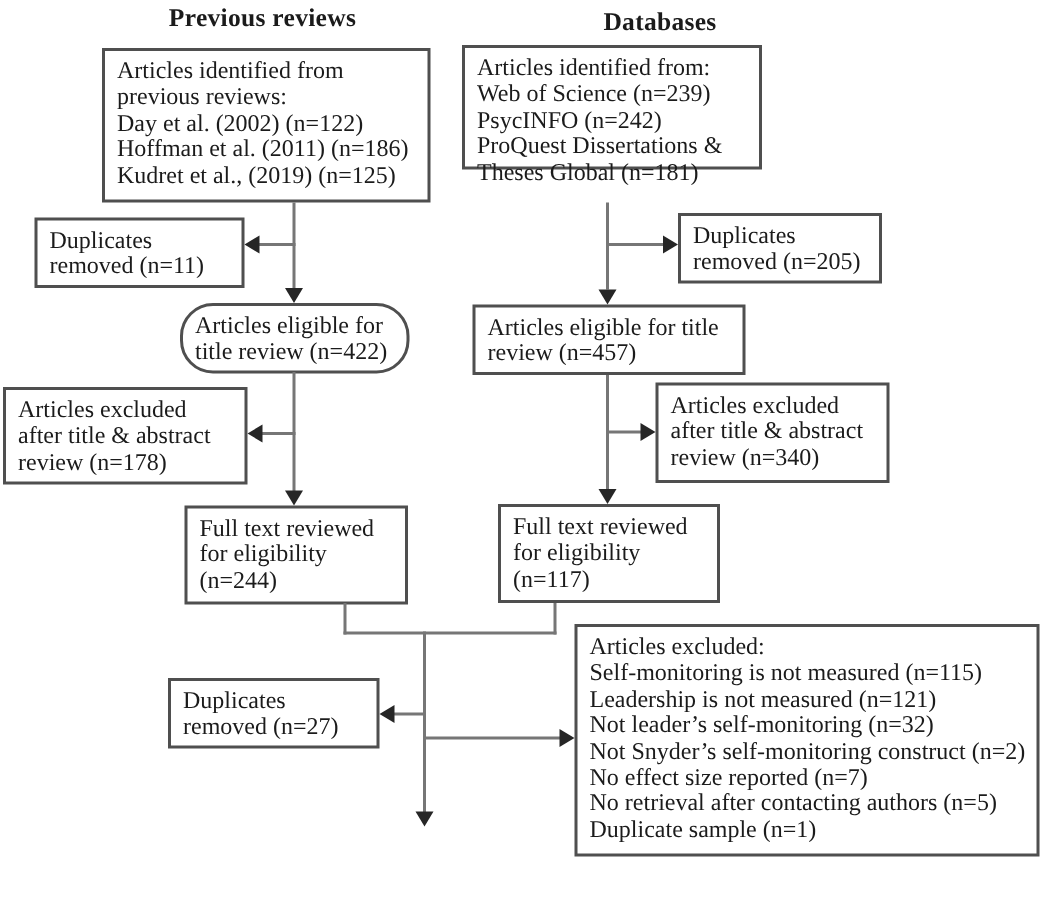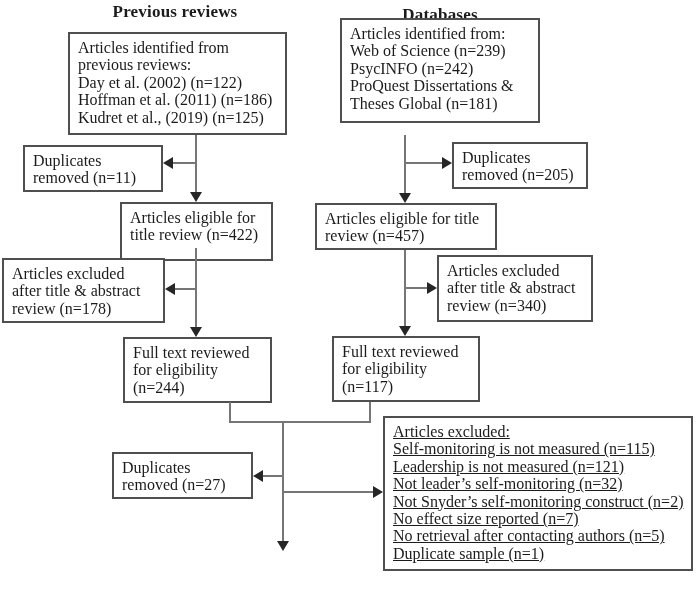--- a/index.html
+++ b/index.html
@@ -31,31 +31,31 @@
     position:absolute;
     box-sizing:border-box;
     border:2px solid var(--border);
     background:var(--bg);
     font-size:16px;
     line-height:17.4px;
     padding:5px 4px 4px 8px;
     white-space:pre-line;
   }
   .b-prev-top {left:68px;  top:32px;  width:219px; height:103px;}
-  .b-db-top   {left:308px; top:18px;  width:200px; height:105px;margin-left:32px;}
+  .b-db-top   {left:308px; top:30px;  width:200px; height:83px;}
   .b-dup11    {left:23px;  top:145px; width:140px; height:47px;}
   .b-dup205   {left:452px; top:142px; width:136px; height:47px;}
-  .b-elig422  {left:120px; top:202px; width:153px; height:59px;}
+  .b-elig422  {left:120px; top:202px; width:153px; height:47px;border-radius:22px;}
   .b-elig457  {left:315px; top:203px; width:182px; height:47px;font-family:Liberation Serif, serif;}
   .b-excl178  {left:2px;   top:258px; width:163px; height:65px;}
   .b-excl340  {left:437px; top:255px; width:156px; height:67px;}
   .b-full244  {left:123px; top:337px; width:149px; height:66px;}
   .b-full117  {left:332px; top:336px; width:148px; height:66px;}
   .b-dup27    {left:112px; top:452px; width:141px; height:47px;}
-  .b-bigexcl  {left:383px; top:416px; width:310px; height:155px;text-decoration:underline;}
+  .b-bigexcl  {left:383px; top:416px; width:310px; height:155px;}
   .b-total51  {left:197px; top:551px; width:175px; height:46px;}
 
   .hline,.vline{position:absolute;background:var(--line);}
   .hline{height:2px;}
   .vline{width:2px;}
 
   .arr{position:absolute;width:0;height:0;}
   .arr.down {border-left:6px solid transparent;border-right:6px solid transparent;border-top:10px solid var(--arrow);}
   .arr.left {border-top:6px solid transparent;border-bottom:6px solid transparent;border-right:10px solid var(--arrow);}
   .arr.right{border-top:6px solid transparent;border-bottom:6px solid transparent;border-left:10px solid var(--arrow);}

